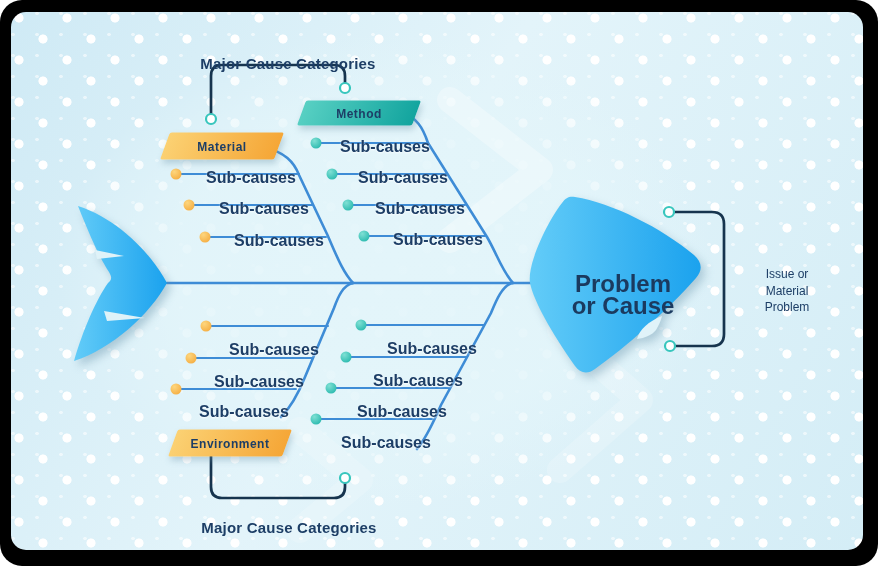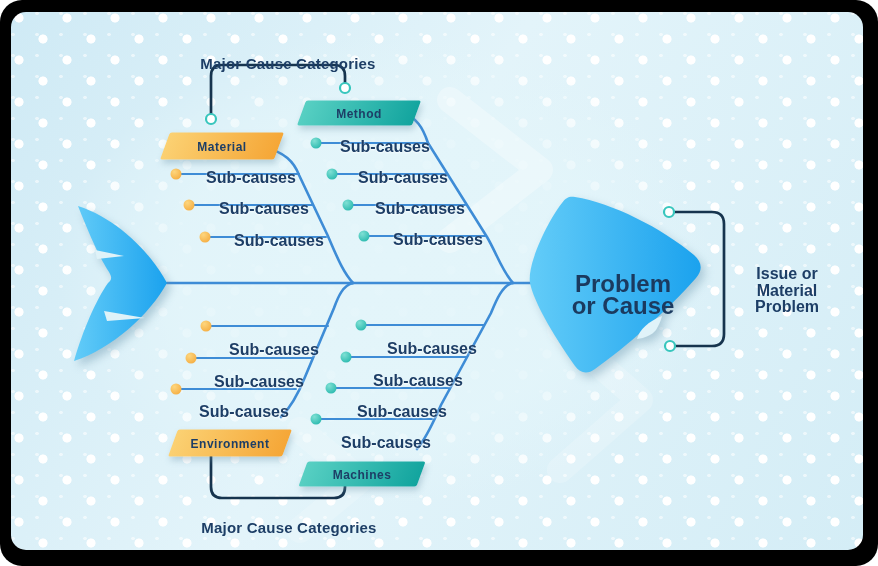--- a/index.html
+++ b/index.html
@@ -15,21 +15,21 @@
     background-size:48px 42px,48px 42px,24px 21px,100% 100%;
     background-position:8px 6px,32px 27px,14px 12px,0 0;
   }
   .panel::after{content:"";position:absolute;inset:0;z-index:1;
     background:radial-gradient(ellipse 48% 55% at 44% 48%, rgba(227,245,250,.97) 0%, rgba(227,245,250,.85) 52%, rgba(227,245,250,0) 80%);}
   svg.art{position:absolute;left:0;top:0;z-index:2;}
   .lbl{position:absolute;z-index:3;transform:translate(-50%,-50%);white-space:nowrap;color:#1d3e66;}
   .annot{font-size:15px;font-weight:600;letter-spacing:.2px;}
   .sc{font-size:16px;font-weight:600;text-shadow:0 1px 2px rgba(255,255,255,.85);}
   .head-text{text-align:center;font-size:24px;font-weight:bold;line-height:22px;color:#1b3a5f;}
-  .issue{text-align:center;font-size:16px;font-weight:700;line-height:16.5px;}
+  .issue{text-align:center;font-size:12px;font-weight:400;line-height:16.5px;}
   .para{position:absolute;z-index:3;transform:translate(-50%,-50%);display:flex;align-items:center;justify-content:center;}
   .para-bg{position:absolute;inset:0;transform:skewX(-20deg);border-radius:2px;box-shadow:3px 4px 6px rgba(110,150,170,.38);}
   .para.orange .para-bg{background:linear-gradient(95deg,#fbd173 0%,#f5a636 100%);}
   .para.teal .para-bg{background:linear-gradient(95deg,#58d0c3 0%,#12a49e 100%);}
   .para span{position:relative;font-size:12px;font-weight:bold;letter-spacing:.5px;color:#1d3e66;}
 </style>
 </head>
 <body>
 
 <div class="stage">
@@ -144,24 +144,20 @@
       <span>Material</span>
     </div>
     <div class="para teal" style="left:348px;top:101px;width:115px;height:25px;">
       <i class="para-bg"></i>
       <span>Method</span>
     </div>
     <div class="para orange" style="left:219px;top:431px;width:114px;height:27px;">
       <i class="para-bg"></i>
       <span>Environment</span>
     </div>
-    <div class="para teal" style="left:351px;top:462px;width:118px;height:25px;">
-      <i class="para-bg"></i>
-      <span>Machines</span>
-    </div>
 
     <div class="lbl annot" style="left:277px;top:51px;">Major Cause Categories</div>
     <div class="lbl annot" style="left:278px;top:515px;">Major Cause Categories</div>
 
     <div class="lbl head-text" style="left:612px;top:283px;">
       <div>Problem</div>
       <div>or Cause</div>
     </div>
 
     <div class="lbl issue" style="left:776px;top:279px;">

